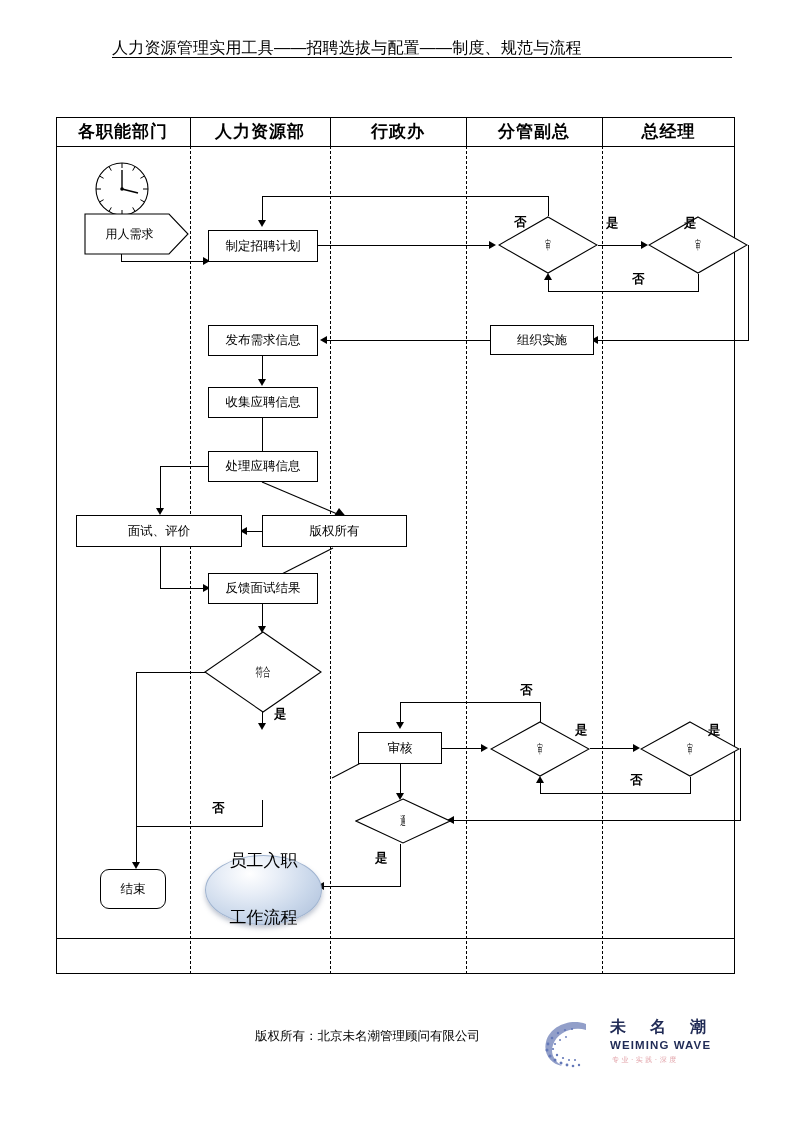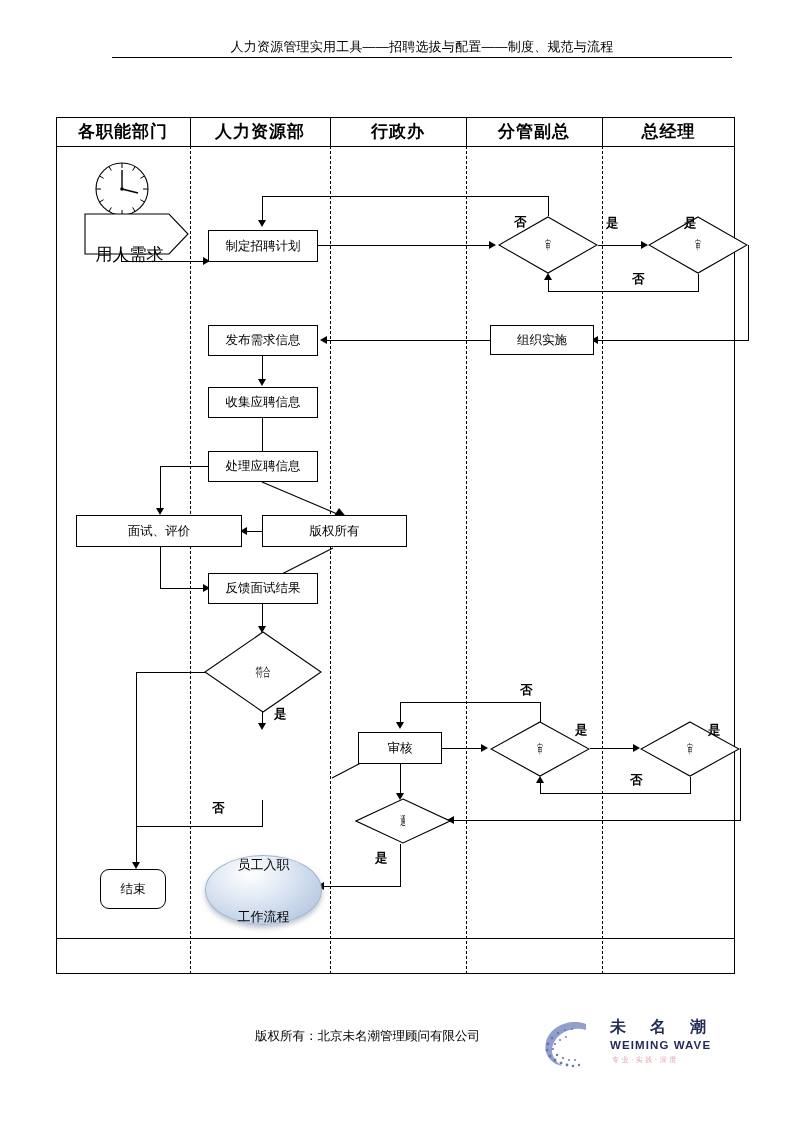--- a/index.html
+++ b/index.html
@@ -2,22 +2,22 @@
 <html><head>
 <meta charset="utf-8">
 <style>
   html,body{margin:0;padding:0;background:#fff;}
   body{width:794px;height:1123px;position:relative;
        font-family:"Liberation Sans","DejaVu Sans",sans-serif;color:#000;}
   .doc{position:absolute;left:0;top:0;width:794px;height:1123px;}
 
   
   .hdr{position:absolute;left:112px;top:38px;width:620px;}
-  .hdr-text{font-size:13px;letter-spacing:.2px;white-space:nowrap;
-            padding-bottom:3px;text-align:center;}
+  .hdr-text{font-size:16px;letter-spacing:.2px;white-space:nowrap;
+            padding-bottom:3px;}
   .hdr-rule{position:absolute;left:0;top:19px;width:620px;height:1px;background:#000;}
 
   
   .frame{position:absolute;left:56px;top:117px;width:679px;height:857px;
          border:1.4px solid #000;box-sizing:border-box;}
   .hdr-row-line{position:absolute;left:56px;top:146px;width:679px;height:1.4px;background:#000;}
   .bottom-line{position:absolute;left:56px;top:938px;width:679px;height:1.2px;background:#000;}
 
   .lane-head{position:absolute;top:118px;height:28px;line-height:28px;
              text-align:center;font-family:"Liberation Serif","DejaVu Serif",serif;
@@ -26,36 +26,36 @@
   .vdash{position:absolute;top:118px;width:0;border-left:1.3px dashed #000;height:856px;}
   .vsolid-head{position:absolute;top:118px;width:1.3px;background:#000;height:28px;}
 
   
   .box{position:absolute;border:1.1px solid #000;background:#fff;box-sizing:border-box;
        display:flex;align-items:center;justify-content:center;
        font-size:12.5px;text-align:center;line-height:1.15;z-index:4;}
   .rbox{border-radius:9px;}
   .arrowbox{position:absolute;z-index:4;}
   .arrowbox .lbl{position:absolute;left:0;top:0;width:100%;height:100%;
-      display:flex;align-items:center;justify-content:center;font-size:17px;
-      padding-right:14px;box-sizing:border-box;margin-top:20px;}
+      display:flex;align-items:center;justify-content:center;font-size:12px;
+      padding-right:14px;box-sizing:border-box;}
 
   .diamond{position:absolute;z-index:4;}
   .diamond .dtext{position:absolute;left:0;top:0;width:100%;height:100%;
       display:flex;flex-direction:column;align-items:center;justify-content:center;
       font-size:11px;line-height:1.0;}
   .dtext .squish{display:block;transform:scaleX(.45);white-space:nowrap;font-size:12px;}
   .dtext .squish2{display:block;transform:scaleX(.62);white-space:nowrap;font-size:12px;}
 
   .ellipse{position:absolute;border-radius:50%;z-index:4;
      background:radial-gradient(ellipse at 38% 26%, #ffffff 0%, #e8eef7 28%, #c9d7ea 62%, #a9bcd8 100%);
      border:1px solid #9fb3cf;
      box-shadow:0 3px 5px rgba(110,125,150,.45);
-     display:flex;flex-direction:column;align-items:center;
-     font-size:13px;line-height:1.35;gap:34px;}
+     display:flex;flex-direction:column;align-items:center;justify-content:center;
+     font-size:17px;line-height:1.35;gap:34px;}
 
   
   .h{position:absolute;height:1.1px;background:#000;z-index:2;}
   .v{position:absolute;width:1.1px;background:#000;z-index:2;}
   .ar{position:absolute;width:0;height:0;z-index:3;}
   .ar-d{border-left:4.5px solid transparent;border-right:4.5px solid transparent;border-top:7px solid #000;}
   .ar-u{border-left:4.5px solid transparent;border-right:4.5px solid transparent;border-bottom:7px solid #000;}
   .ar-r{border-top:4.5px solid transparent;border-bottom:4.5px solid transparent;border-left:7px solid #000;}
   .ar-l{border-top:4.5px solid transparent;border-bottom:4.5px solid transparent;border-right:7px solid #000;}
 

